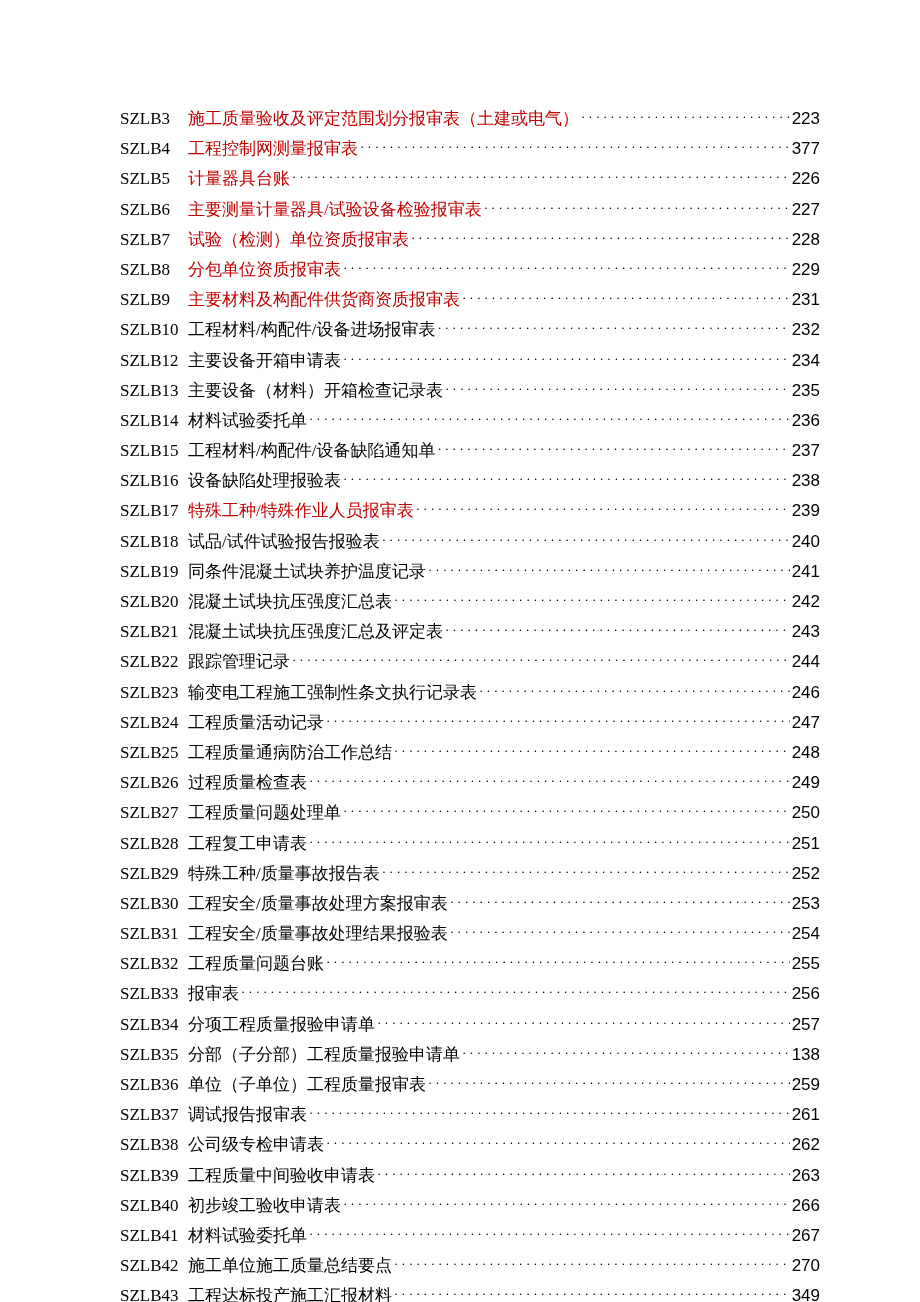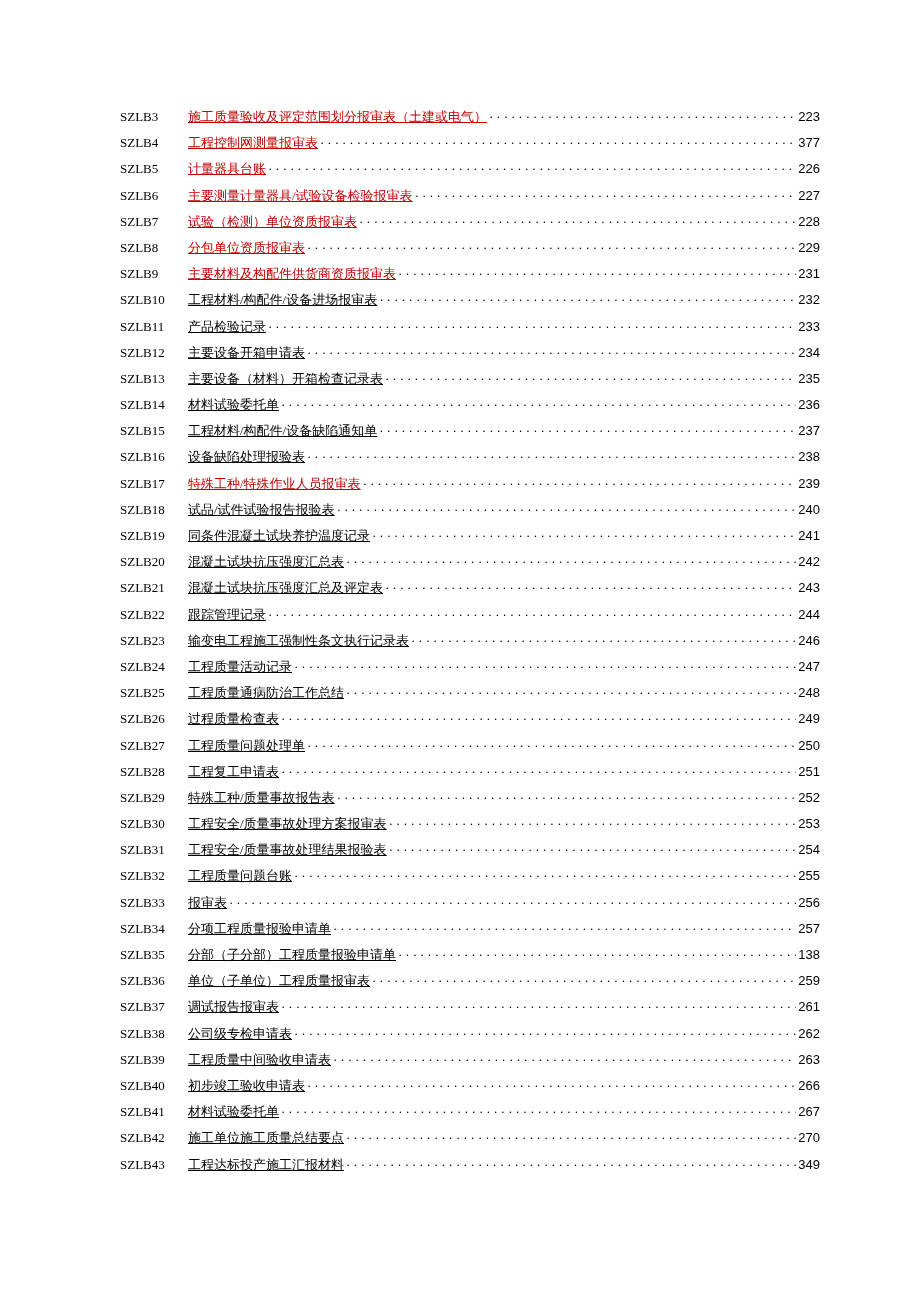--- a/index.html
+++ b/index.html
@@ -13,35 +13,34 @@
       width: 920px;
       margin: 0 auto;
       padding: 110px 100px 80px 120px;
     }
     .toc-container {
       width: 100%;
     }
     .toc-row {
       display: flex;
       align-items: flex-end;
-      font-size: 13px;
+      font-size: 17px;
       line-height: 1;
       margin-bottom: 13.2px;
       color: #000000;
       white-space: nowrap;
     }
     .toc-code {
       flex: 0 0 auto;
       min-width: 68px;
       padding-right: 6px;
       font-family: "Times New Roman", serif;
     }
     .toc-title {
       flex: 0 0 auto;
-      text-decoration: underline;
     }
     .toc-title.highlight {
       color: #c00000;
     }
     .toc-dots {
       flex: 1 1 auto;
       overflow: hidden;
       position: relative;
       height: 1em;
       margin: 0 2px;
@@ -106,26 +105,20 @@
       <span class="toc-dots"></span>
       <span class="toc-page">231</span>
     </div>
     <div class="toc-row">
       <span class="toc-code">SZLB10</span>
       <span class="toc-title">工程材料/构配件/设备进场报审表</span>
       <span class="toc-dots"></span>
       <span class="toc-page">232</span>
     </div>
     <div class="toc-row">
-      <span class="toc-code">SZLB11</span>
-      <span class="toc-title">产品检验记录</span>
-      <span class="toc-dots"></span>
-      <span class="toc-page">233</span>
-    </div>
-    <div class="toc-row">
       <span class="toc-code">SZLB12</span>
       <span class="toc-title">主要设备开箱申请表</span>
       <span class="toc-dots"></span>
       <span class="toc-page">234</span>
     </div>
     <div class="toc-row">
       <span class="toc-code">SZLB13</span>
       <span class="toc-title">主要设备（材料）开箱检查记录表</span>
       <span class="toc-dots"></span>
       <span class="toc-page">235</span>

